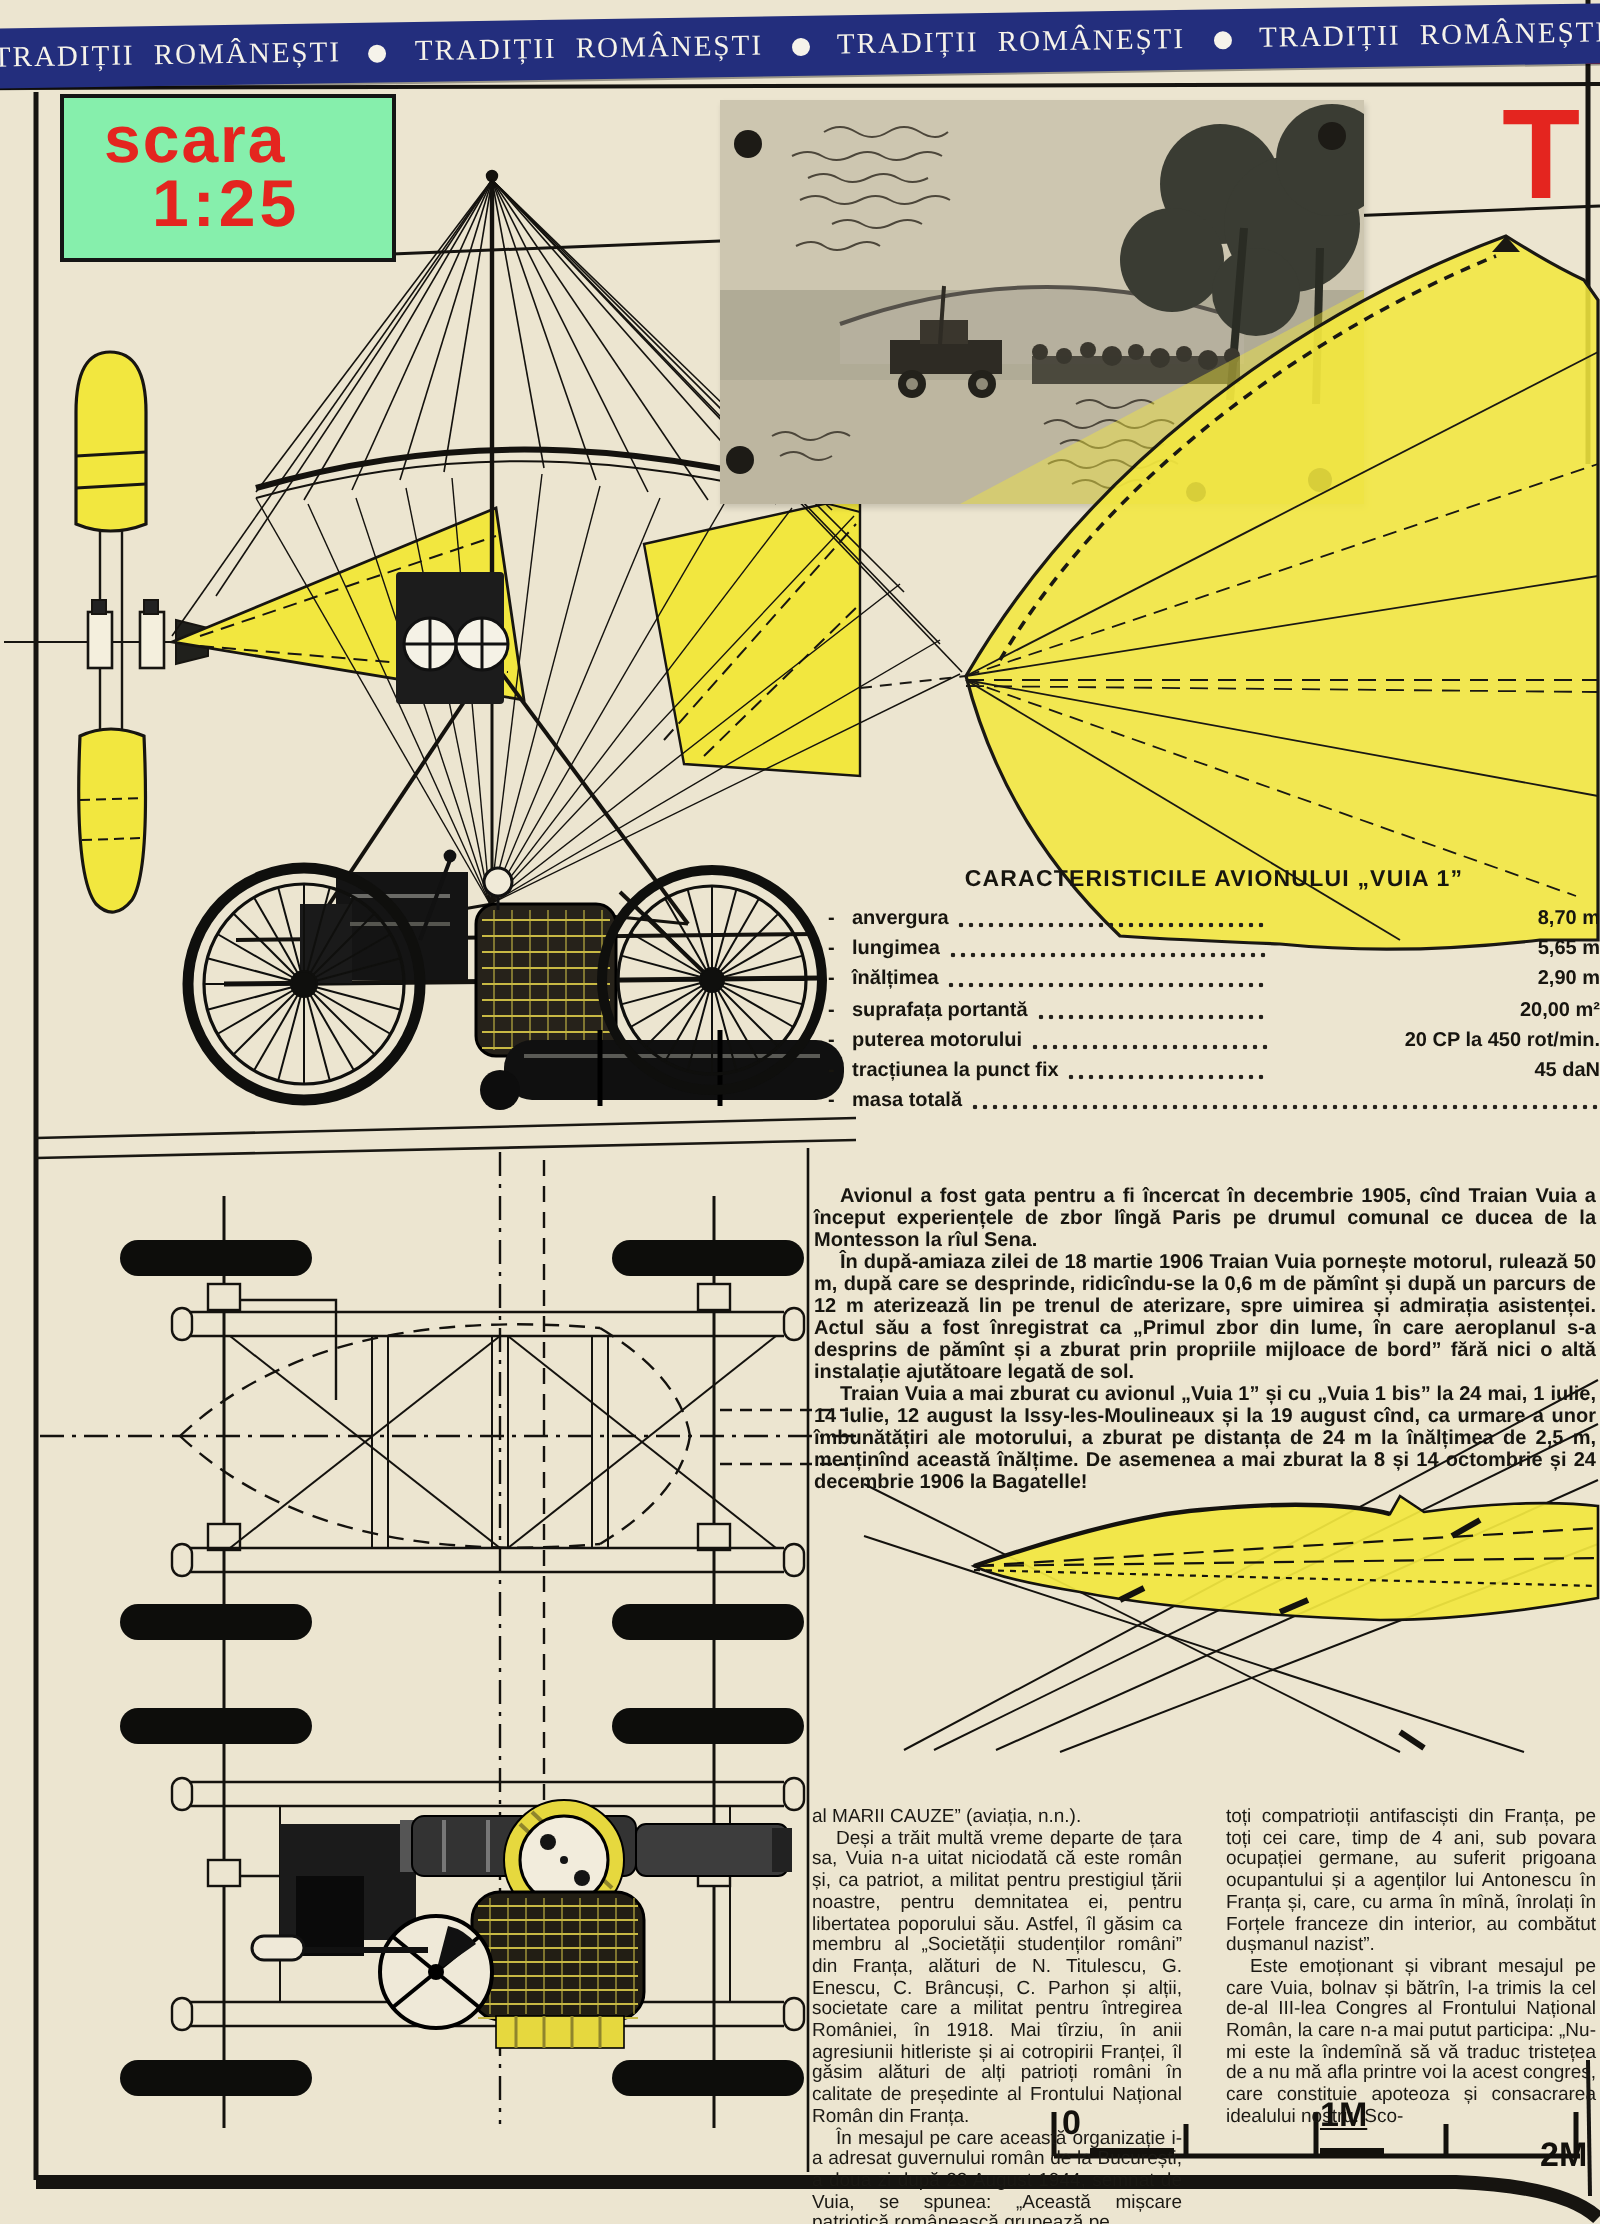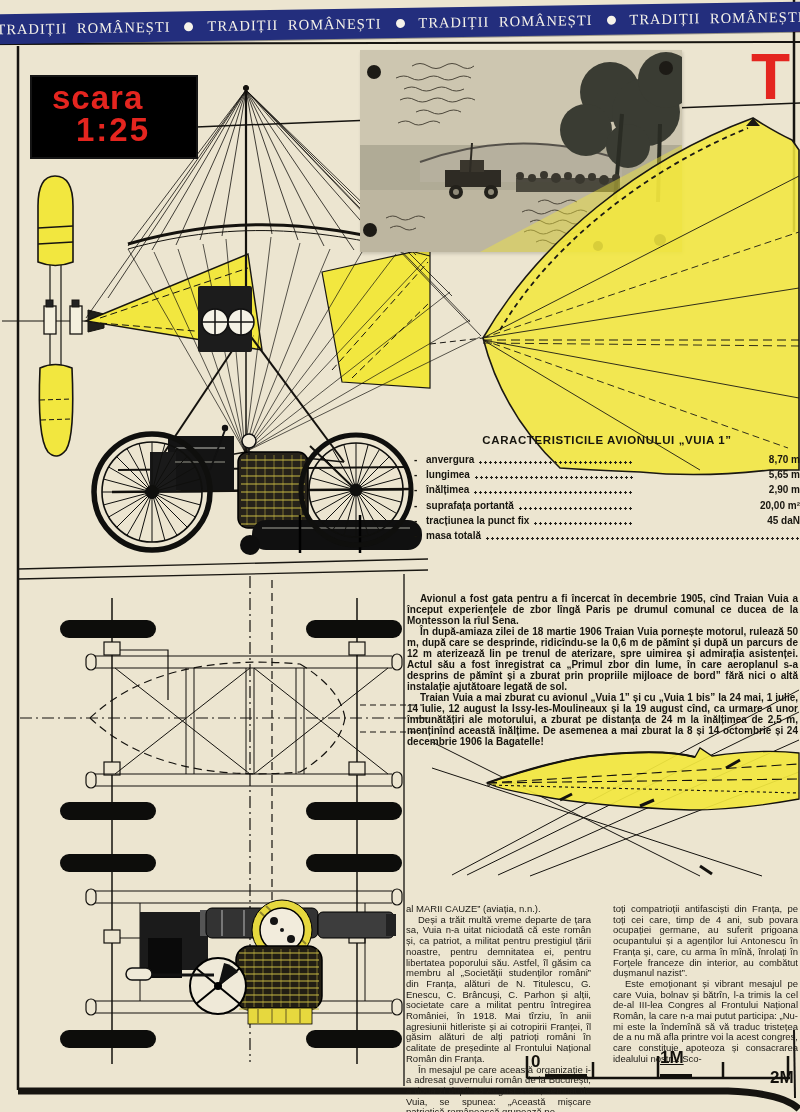--- a/index.html
+++ b/index.html
@@ -8,22 +8,22 @@
   .abs{position:absolute;}
   
   #banner{left:-6px;top:8px;width:812px;height:30px;background:#232e7d;
           transform:rotate(-0.9deg);display:flex;align-items:center;justify-content:center;
           z-index:30;box-shadow:0 1px 0 rgba(0,0,0,.35);}
   .banner-item{color:#f6f3ea;font-family:"Liberation Serif",serif;font-size:14.5px;
                letter-spacing:1px;word-spacing:5px;white-space:nowrap;padding:0 14px;}
   .banner-dot{width:9px;height:9px;border-radius:50%;background:#f6f3ea;flex:0 0 auto;}
   .red-sliver{background:#e4251f;z-index:29;}
   
-  #scara-box{left:30px;top:47px;width:164px;height:80px;background:#000000;
-             border:2.5px solid #151515;z-index:20;margin-top:28px;}
+  #scara-box{left:30px;top:47px;width:164px;height:80px;background:#86efac;
+             border:2.5px solid #151515;z-index:20;}
   #scara-box .l1{color:#e4251f;font-weight:bold;font-size:33px;line-height:30px;
                  padding:6px 0 0 20px;letter-spacing:1px;}
   #scara-box .l2{color:#e4251f;font-weight:bold;font-size:33px;line-height:30px;
                  padding:2px 0 0 44px;letter-spacing:2px;}
   
   #red-t{left:751px;top:52px;width:42px;height:52px;z-index:22;color:#e4251f;
          font-weight:bold;font-size:64px;line-height:50px;font-family:"Liberation Sans",sans-serif;}
   
   #photo{left:360px;top:50px;width:322px;height:202px;background:#cdc6b0;z-index:5;
          box-shadow:inset 0 0 0 1px rgba(60,55,40,.35), 1px 2px 3px rgba(0,0,0,.15);}
@@ -555,20 +555,26 @@
       <span class="spec-value">2,90 m</span>
     </div>
   <div class="spec-row">
       <span class="spec-dash">-</span>
       <span class="spec-label">suprafața portantă</span>
       <span class="spec-dots"></span>
       <span class="spec-value">20,00 m²</span>
     </div>
   <div class="spec-row">
       <span class="spec-dash">-</span>
+      <span class="spec-label">puterea motorului</span>
+      <span class="spec-dots"></span>
+      <span class="spec-value">20 CP la 450 rot/min.</span>
+    </div>
+  <div class="spec-row">
+      <span class="spec-dash">-</span>
       <span class="spec-label">tracțiunea la punct fix</span>
       <span class="spec-dots"></span>
       <span class="spec-value">45 daN</span>
     </div>
   <div class="spec-row">
       <span class="spec-dash">-</span>
       <span class="spec-label">masa totală</span>
       <span class="spec-dots"></span>
     </div>
 </div>

